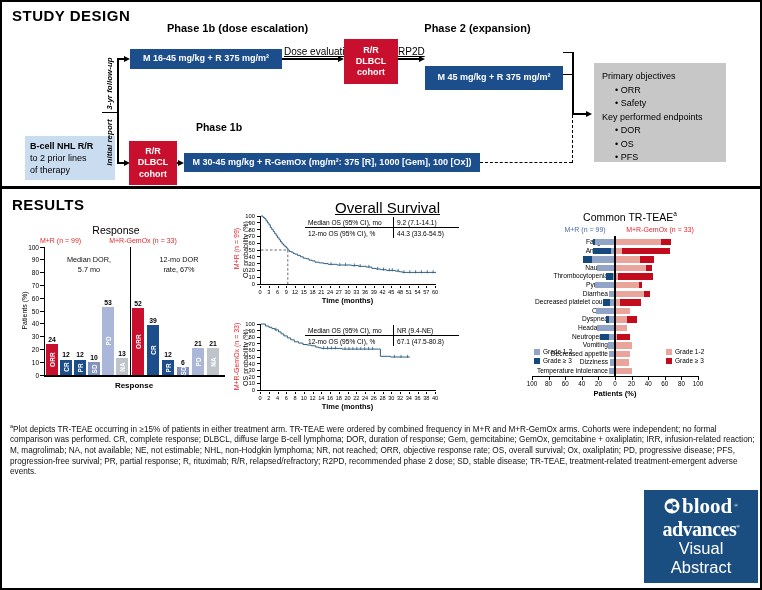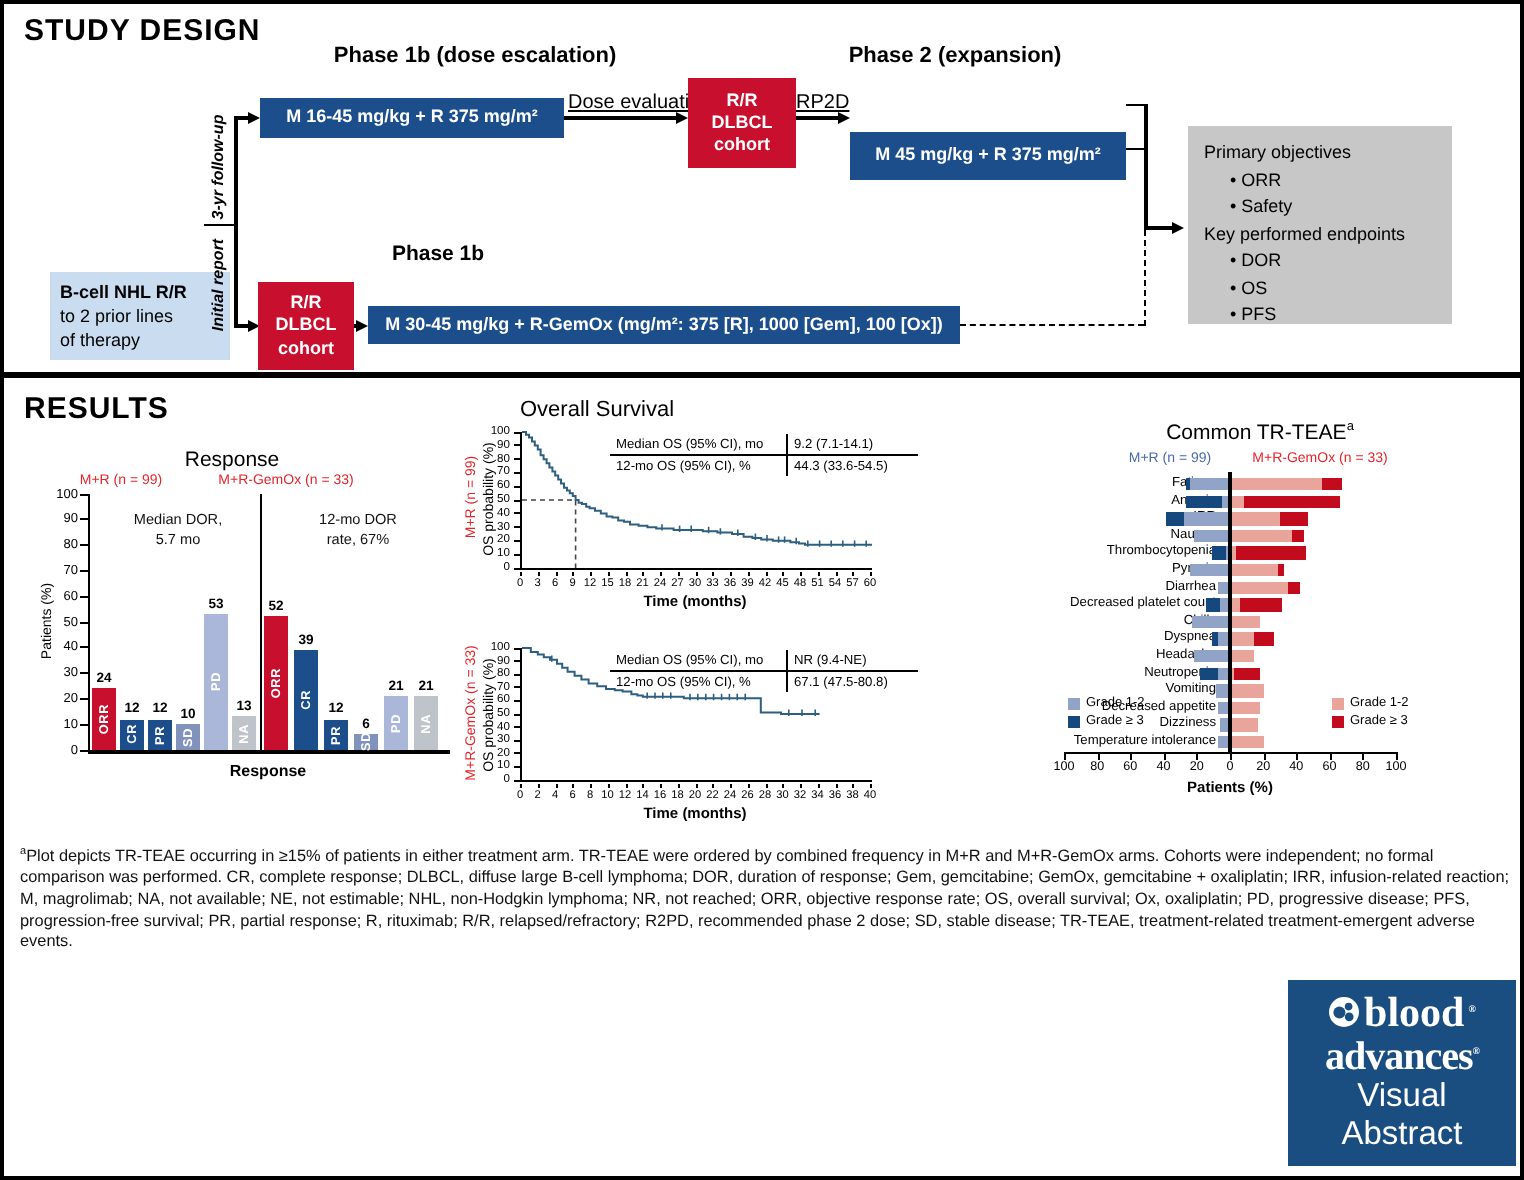--- a/index.html
+++ b/index.html
@@ -45,21 +45,21 @@
   .rc-bar{position:relative;width:12px;}
   .rc-val{position:absolute;top:-8.5px;left:-4px;width:20px;text-align:center;font-size:6.8px;font-weight:bold;color:#000;}
   .rc-inbar{position:absolute;inset:0;display:flex;align-items:center;justify-content:center;overflow:visible;}
   .rc-inbar span{writing-mode:vertical-rl;transform:rotate(180deg);color:#fff;font-size:6.4px;font-weight:bold;letter-spacing:.3px;}
   .rc-divider{position:absolute;left:84.5px;top:0;bottom:0;width:1.5px;background:#000;}
   .rc-ann{position:absolute;top:8px;font-size:7.3px;text-align:center;line-height:1.35;color:#111;}
   .rc-ann-0{left:8px;width:72px;}
   .rc-ann-1{left:94px;width:80px;}
   .rc-xlabel{position:absolute;top:163px;left:24px;width:180px;text-align:center;font-size:8px;font-weight:bold;}
   
-  .km-title{position:absolute;left:258px;top:197px;width:180px;text-align:left;font-size:11px;}
+  .km-title{position:absolute;left:258px;top:197px;width:180px;text-align:right;font-size:15px;text-decoration:underline;}
   .km-panel{position:absolute;left:228px;width:238px;height:104px;}
   #km-panel-0{top:210px;}
   #km-panel-1{top:318px;}
   .km-group-label{color:#e4262b;}
   .km-yticks{position:absolute;left:14px;top:4px;width:16px;}
   .km-ytick{position:absolute;right:5px;font-size:5.8px;line-height:6px;}
   .km-ytickmark{position:absolute;right:0;width:3px;height:1px;background:#000;}
   .km-plot{position:absolute;left:30px;top:4px;width:175px;border-left:1.5px solid #000;border-bottom:1.5px solid #000;}
   .km-plot svg{position:absolute;left:0;top:0;overflow:visible;}
   .km-xticks{position:absolute;left:30px;width:175px;font-size:5.6px;}

